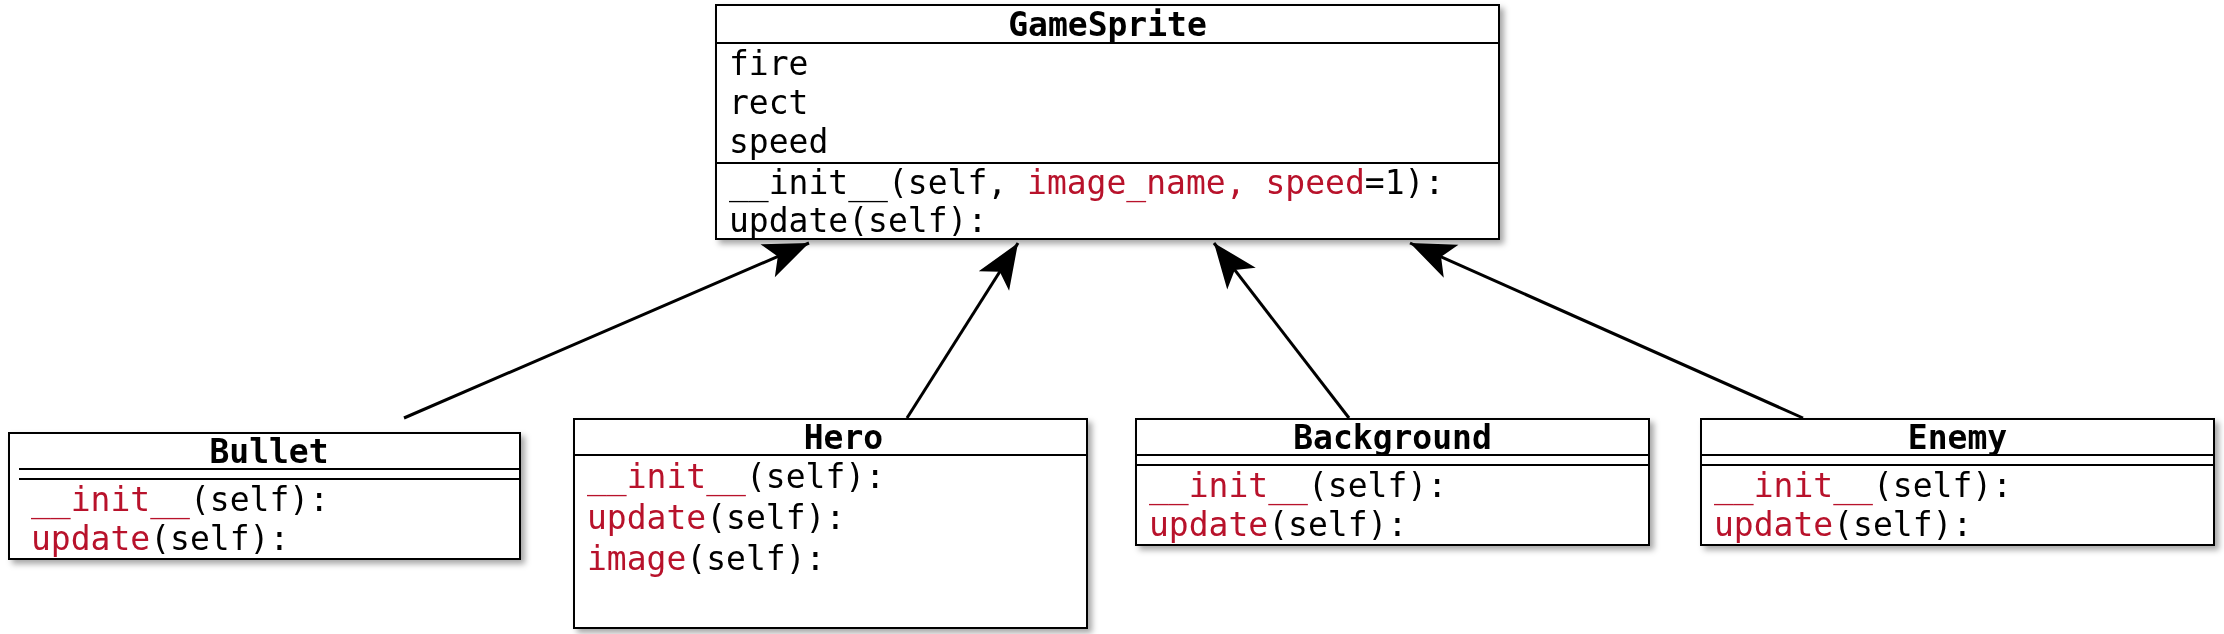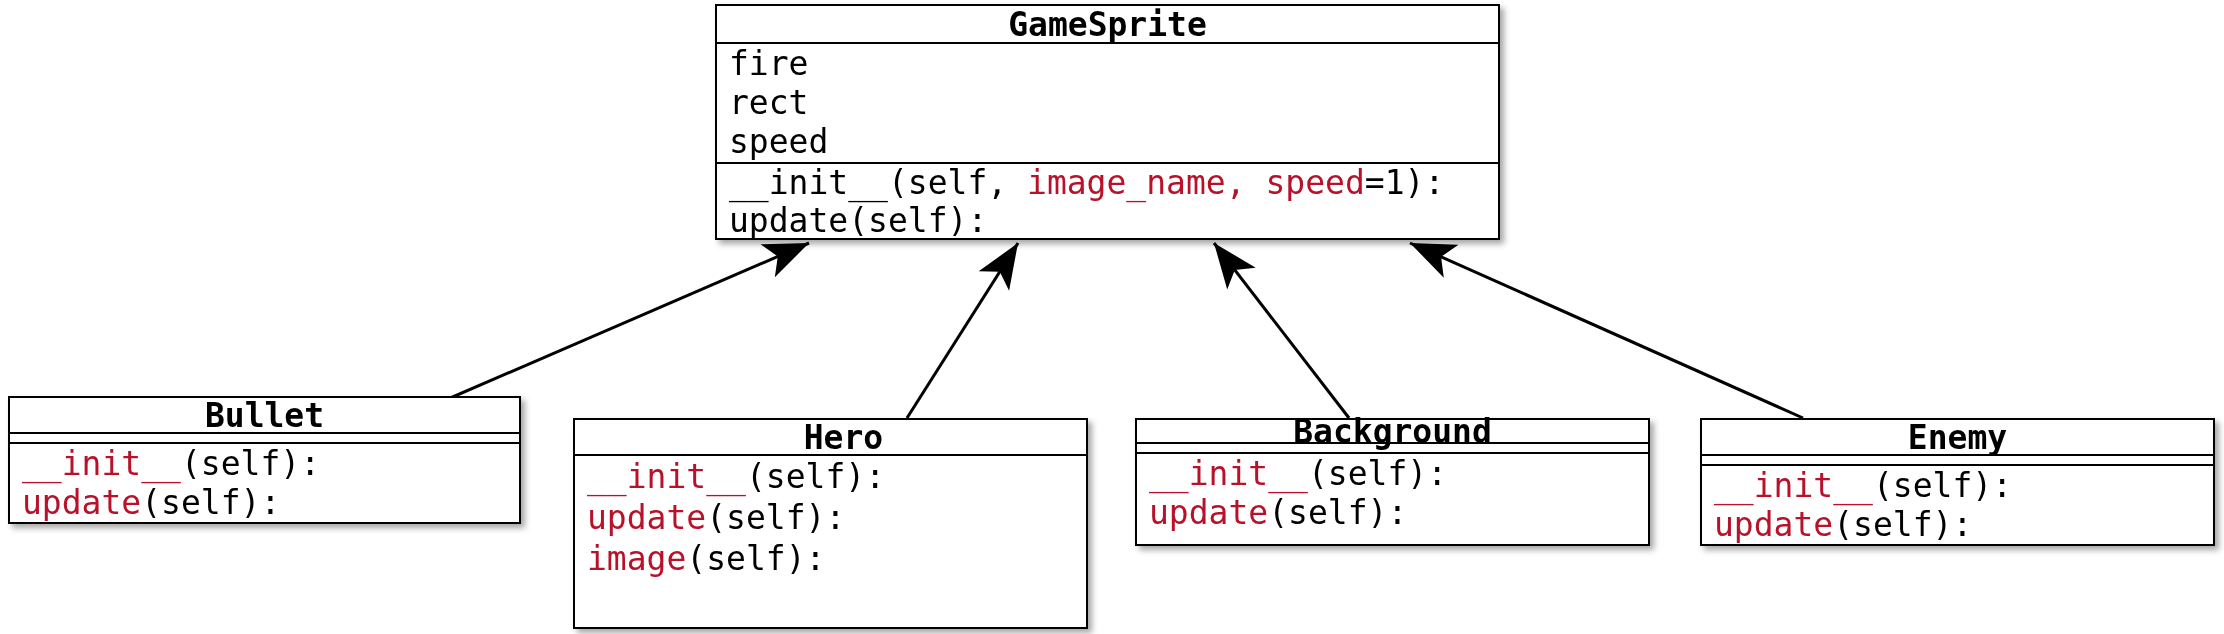--- a/index.html
+++ b/index.html
@@ -61,38 +61,38 @@
         <div class="compartment attrs-compartment" style="height: 120px;">
           <div class="text-line" style="line-height: 39px;">fire</div>
           <div class="text-line" style="line-height: 39px;">rect</div>
           <div class="text-line" style="line-height: 39px;">speed</div>
         </div>
         <div class="compartment methods-compartment">
           <div class="text-line" style="line-height: 38px;"><span class="seg-plain">__init__(self, </span><span class="seg-accent">image_name,</span><span class="seg-plain"> </span><span class="seg-accent">speed</span><span class="seg-plain">=1):</span></div>
           <div class="text-line" style="line-height: 38px;"><span class="seg-plain">update(self):</span></div>
         </div>
       </div>
-      <div class="class-box" style="left: 8px; top: 396px; width: 513px; height: 128px;">
+      <div class="class-box" style="left: 8px; top: 432px; width: 513px; height: 128px; padding-left: 9px;">
         <div class="box-title" style="height: 36px;">Bullet</div>
         <div class="compartment attrs-compartment empty" style="height: 10px;"></div>
         <div class="compartment methods-compartment">
           <div class="text-line" style="line-height: 39px;"><span class="seg-accent">__init__</span><span class="seg-plain">(self):</span></div>
           <div class="text-line" style="line-height: 39px;"><span class="seg-accent">update</span><span class="seg-plain">(self):</span></div>
         </div>
       </div>
       <div class="class-box" style="left: 573px; top: 418px; width: 515px; height: 211px;">
         <div class="box-title" style="height: 36px; padding-left: 26px;">Hero</div>
         <div class="compartment methods-compartment">
           <div class="text-line" style="line-height: 41px;"><span class="seg-accent">__init__</span><span class="seg-plain">(self):</span></div>
           <div class="text-line" style="line-height: 41px;"><span class="seg-accent">update</span><span class="seg-plain">(self):</span></div>
           <div class="text-line" style="line-height: 41px;"><span class="seg-accent">image</span><span class="seg-plain">(self):</span></div>
         </div>
       </div>
       <div class="class-box" style="left: 1135px; top: 418px; width: 515px; height: 128px;">
-        <div class="box-title" style="height: 24px;">Background</div>
+        <div class="box-title" style="height: 36px;">Background</div>
         <div class="compartment attrs-compartment empty" style="height: 10px;"></div>
         <div class="compartment methods-compartment">
           <div class="text-line" style="line-height: 39px;"><span class="seg-accent">__init__</span><span class="seg-plain">(self):</span></div>
           <div class="text-line" style="line-height: 39px;"><span class="seg-accent">update</span><span class="seg-plain">(self):</span></div>
         </div>
       </div>
       <div class="class-box" style="left: 1700px; top: 418px; width: 515px; height: 128px;">
         <div class="box-title" style="height: 36px;">Enemy</div>
         <div class="compartment attrs-compartment empty" style="height: 10px;"></div>
         <div class="compartment methods-compartment">

